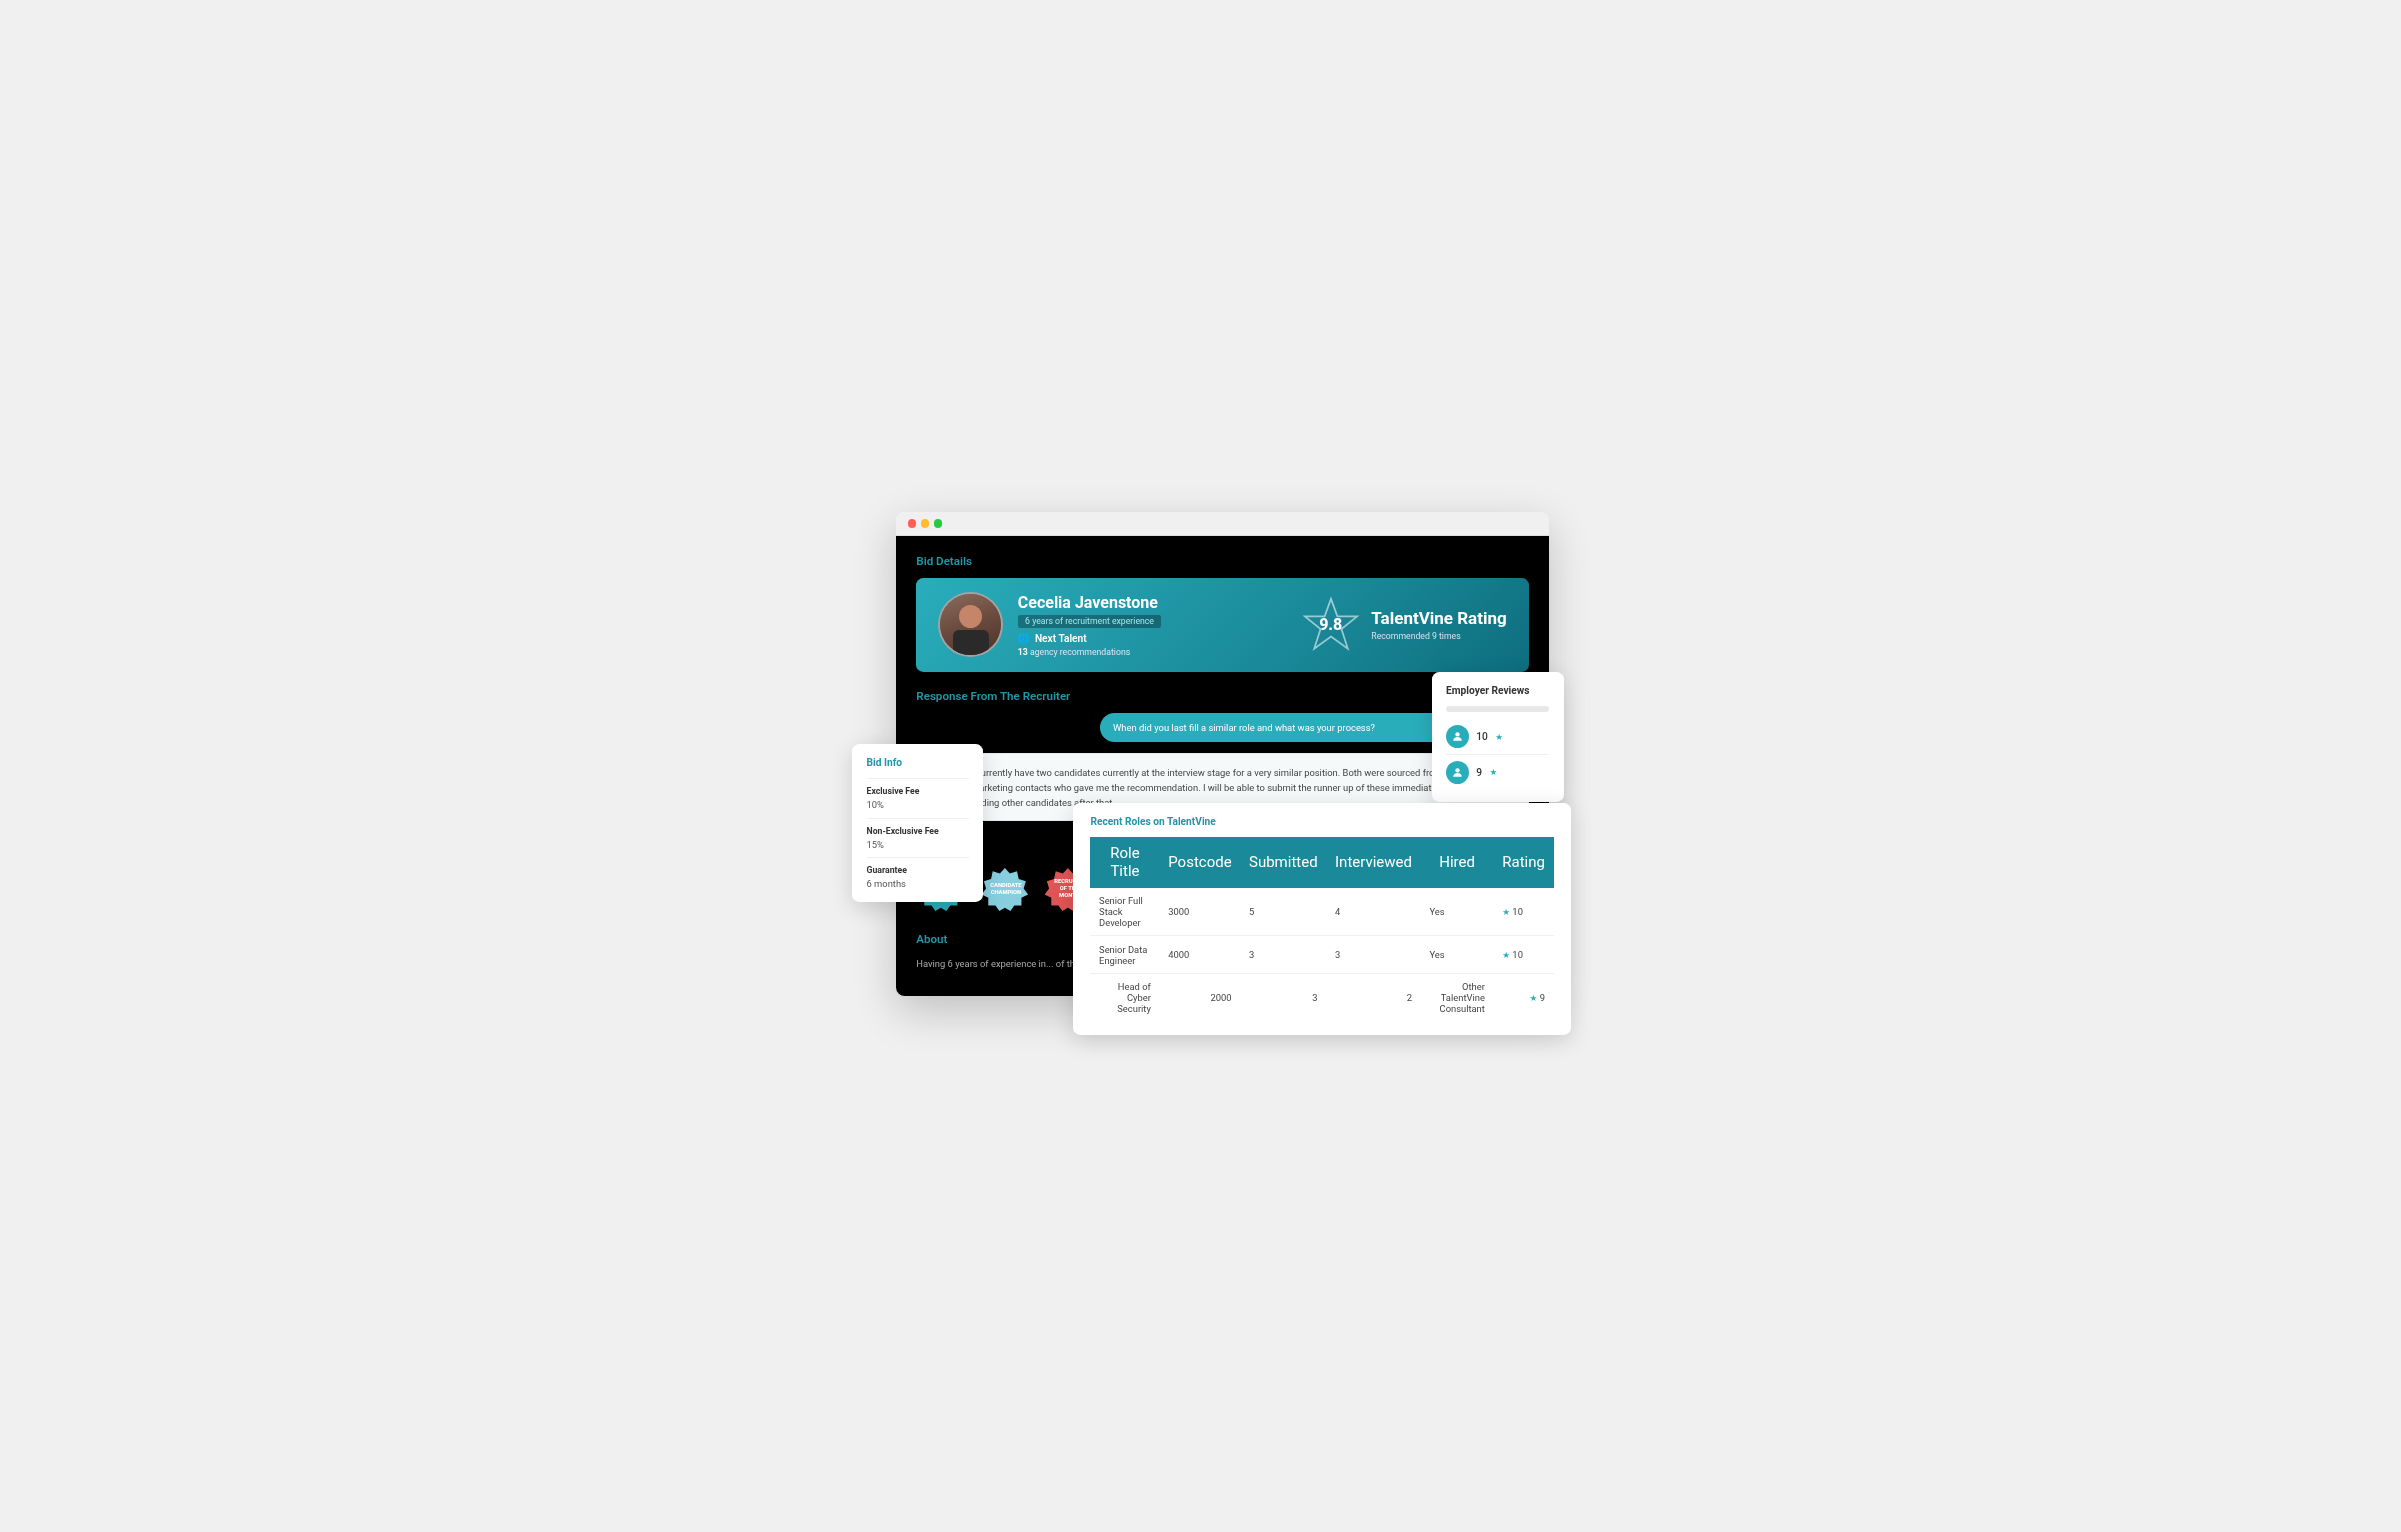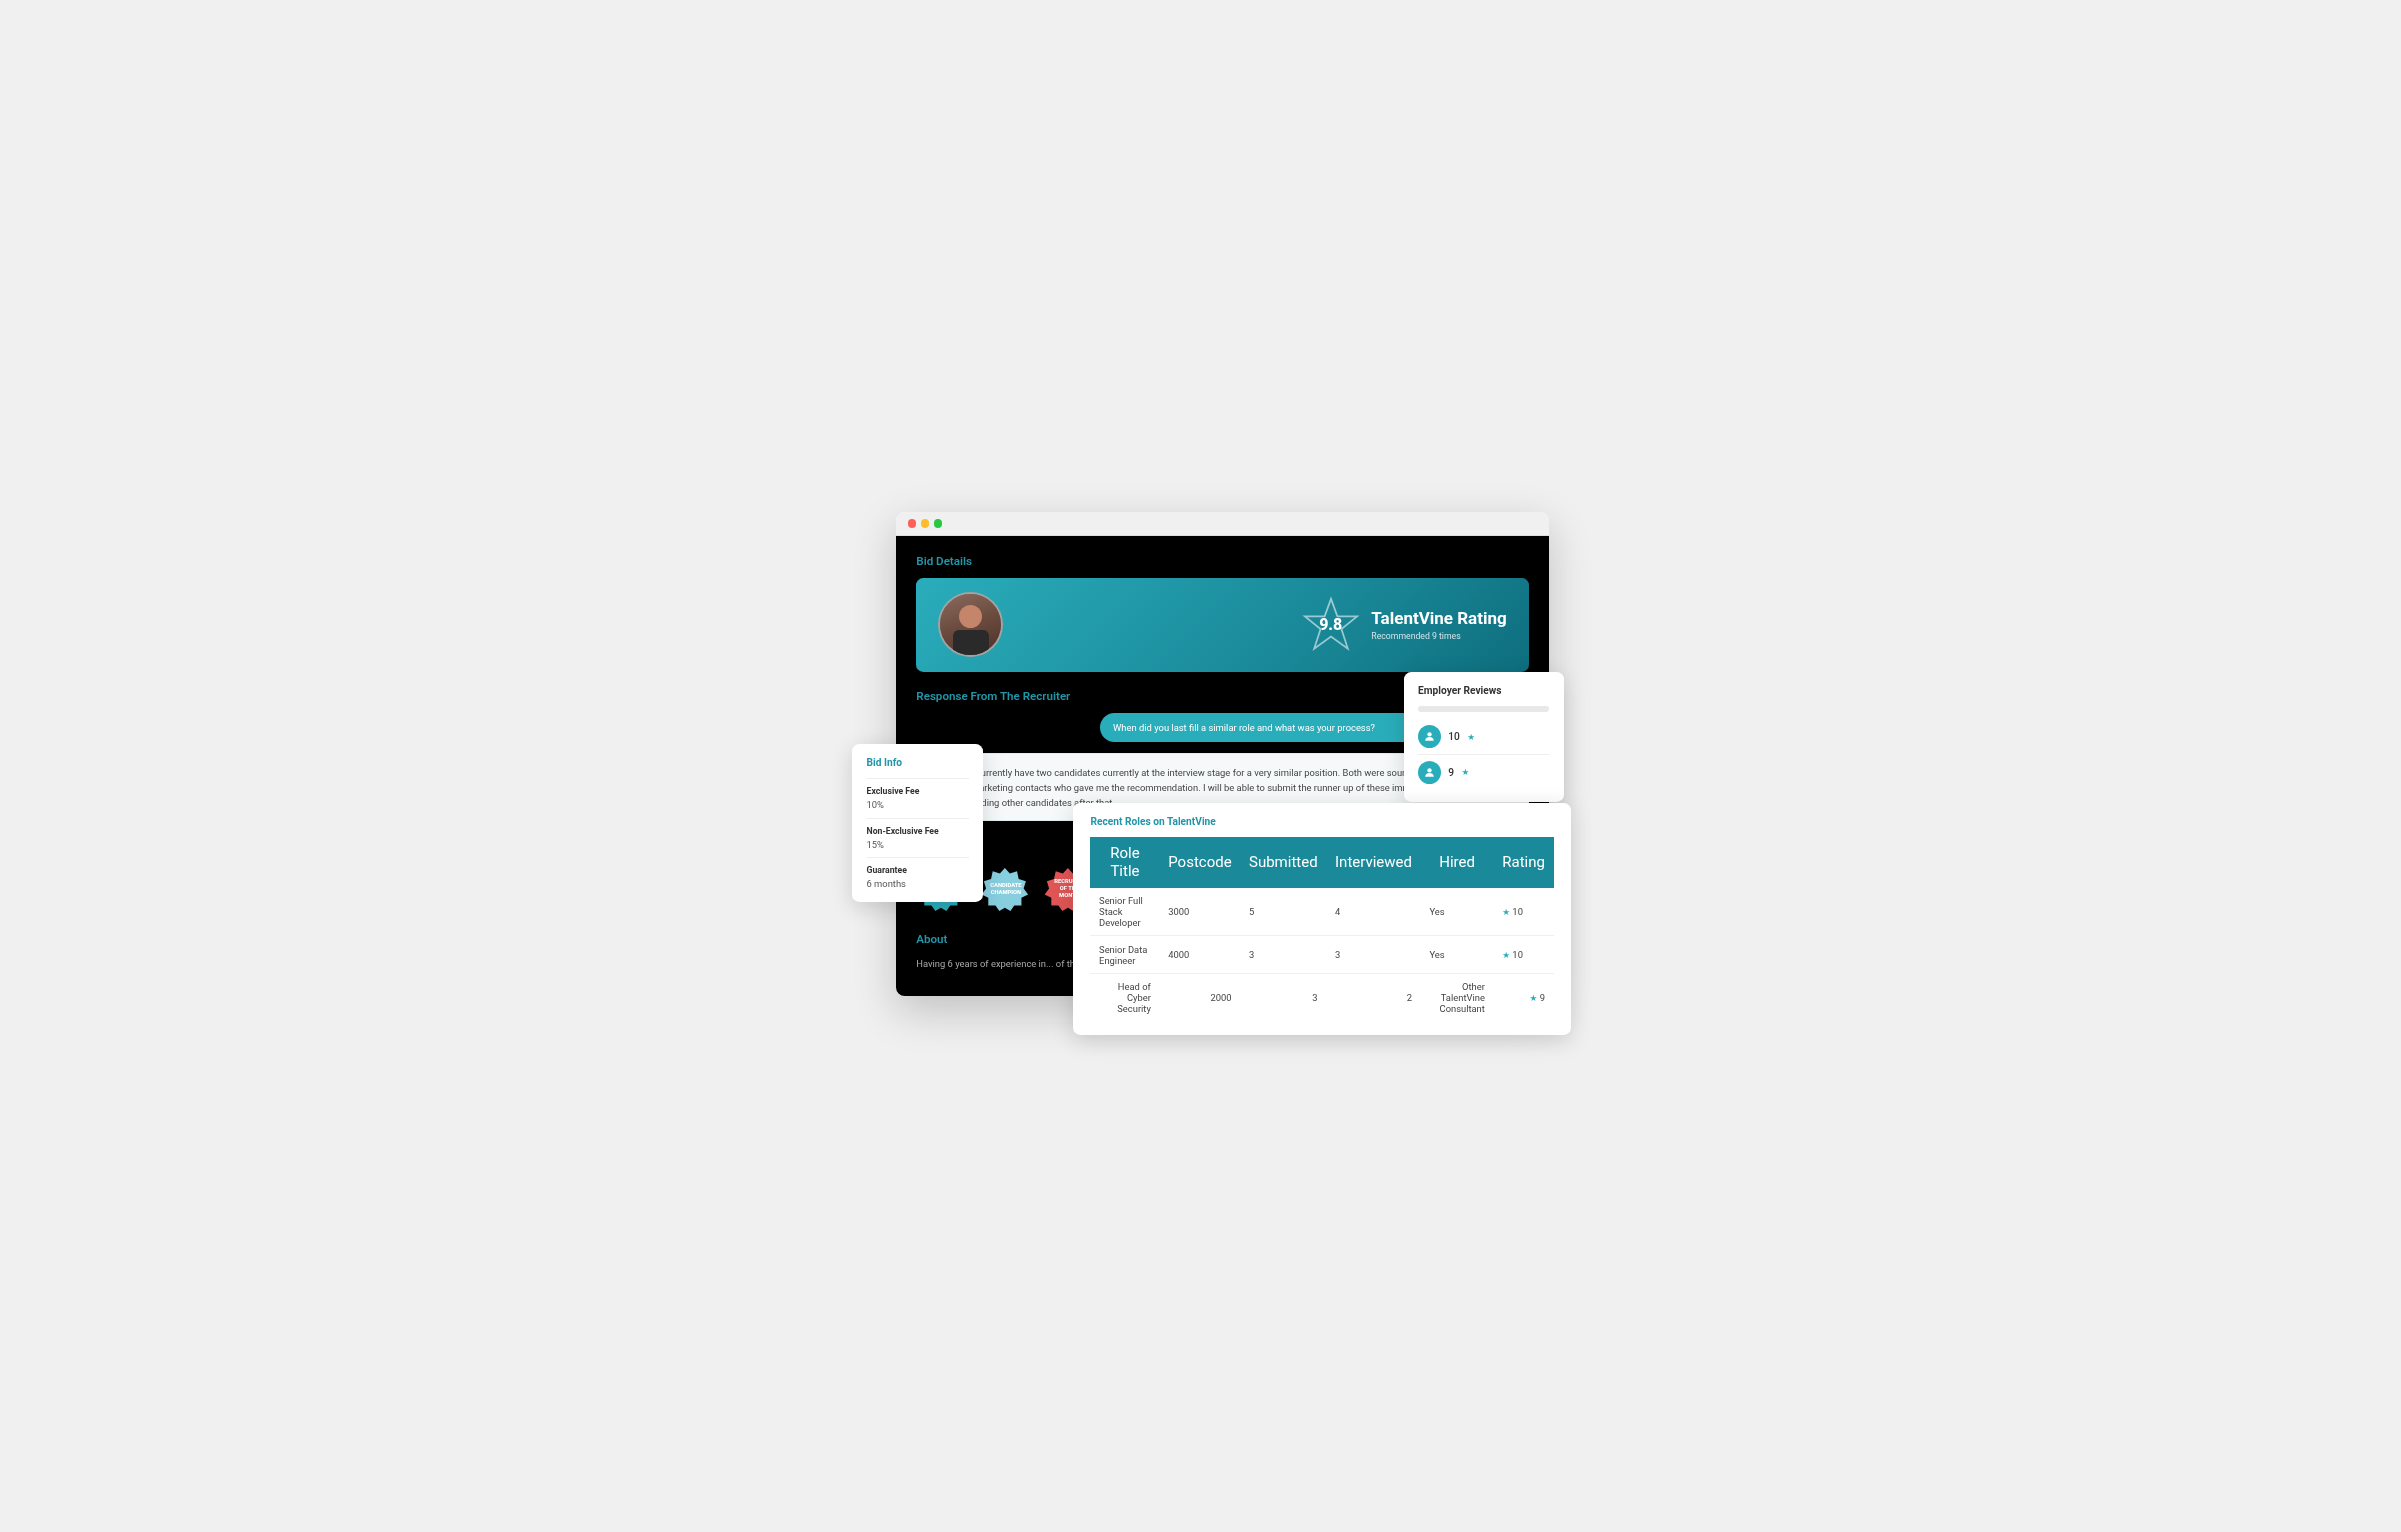--- a/index.html
+++ b/index.html
@@ -321,21 +321,21 @@
 
     
     .employer-reviews-card {
       position: absolute;
       right: -14.5px;
       top: 160px;
       background: #fff;
       border-radius: 7.3px;
       box-shadow: 0 5.8px 22px rgba(0,0,0,0.15);
       padding: 13px 14.5px;
-      width: 160px;
+      width: 132px;
       z-index: 10;
     }
 
     .employer-reviews-title {
       color: #333;
       font-size: 10.2px;
       font-weight: 700;
       margin-bottom: 10.2px;
     }
 
@@ -477,20 +477,31 @@
       <div class="profile-banner">
         <div class="profile-avatar">
           <div class="avatar-placeholder">
             <div class="avatar-person">
               <div class="avatar-head"></div>
               <div class="avatar-body"></div>
             </div>
           </div>
         </div>
 
+        <div class="profile-info">
+          <div class="profile-name">Cecelia Javenstone</div>
+          <div class="profile-subtitle">6 years of recruitment experience</div>
+          <div class="profile-agency">
+            <span class="profile-agency-icon">🌐</span>
+            <span>Next Talent</span>
+          </div>
+          <div class="profile-recommendations">
+            <span>13</span> agency recommendations
+          </div>
+        </div>
 
         <div class="rating-section">
           <div class="rating-star">
             <svg class="star-svg" viewBox="0 0 100 100">
               <polygon points="50,5 61,35 95,35 68,57 79,91 50,70 21,91 32,57 5,35 39,35" fill="none" stroke="rgba(255,255,255,0.7)" stroke-width="3"></polygon>
             </svg>
             <span class="rating-number">9.8</span>
           </div>
           <div class="rating-label">
             <span class="rating-title">TalentVine Rating</span>

